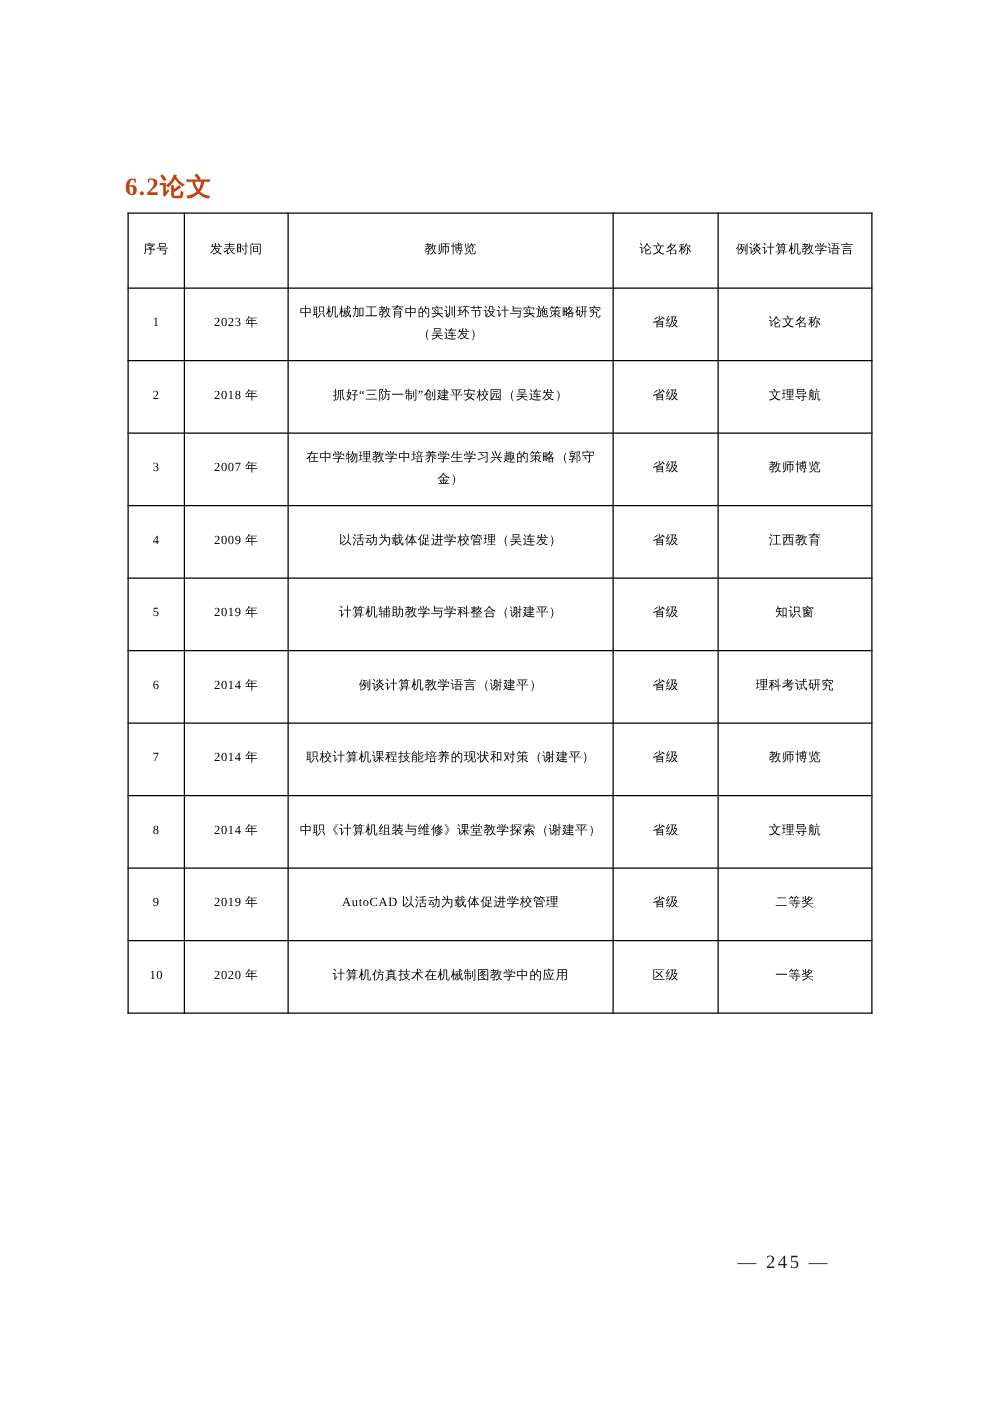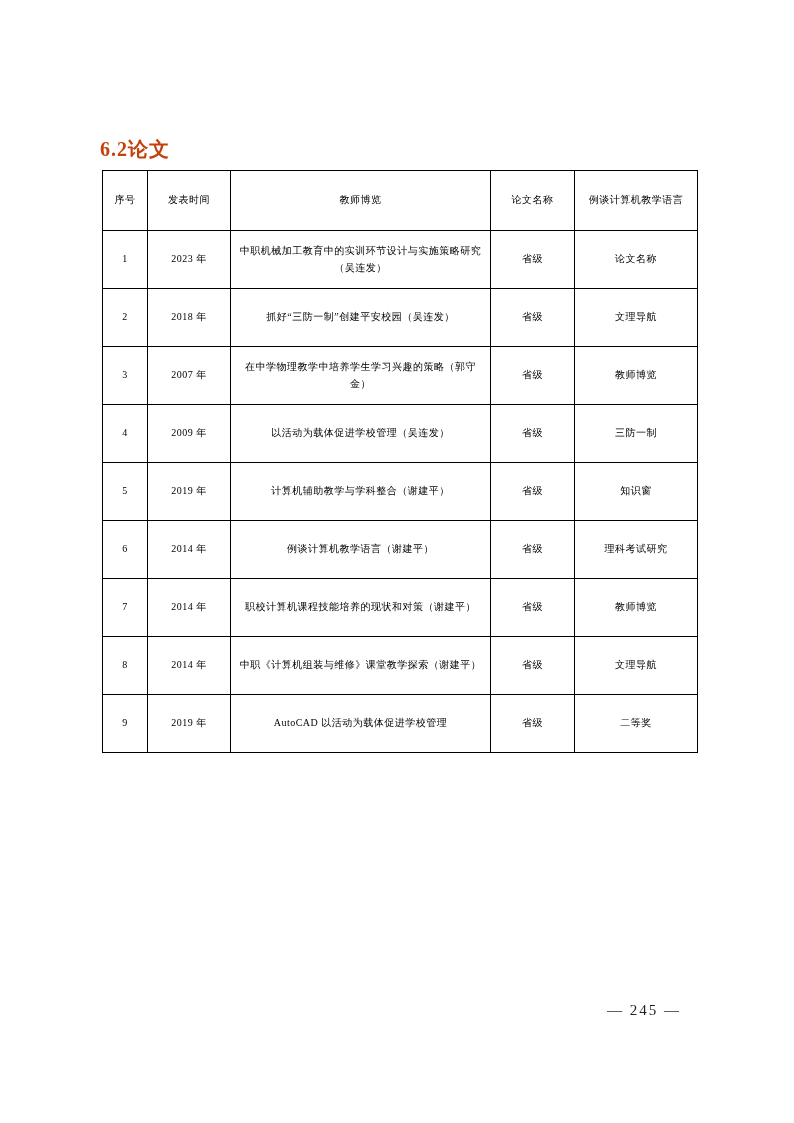--- a/index.html
+++ b/index.html
@@ -52,21 +52,20 @@
   .col-no    { width: 45px; }
   .col-date  { width: 83px; }
   .col-title { width: 260px; }
   .col-level { width: 84px; }
   .col-award { width: 123px; }
   .page-number {
     position: absolute;
     left: 590px;
     top: 1002px;
     width: 108px;
-    text-align: center;
     font-size: 15px;
     letter-spacing: 2px;
     color: #1f1f1f;
     white-space: nowrap;
   }
 </style>
 </head>
 <body>
 
 <div class="page">
@@ -110,21 +109,21 @@
         <td>2007 年</td>
         <td>在中学物理教学中培养学生学习兴趣的策略（郭守金）</td>
         <td>省级</td>
         <td>教师博览</td>
       </tr>
       <tr>
         <td>4</td>
         <td>2009 年</td>
         <td>以活动为载体促进学校管理（吴连发）</td>
         <td>省级</td>
-        <td>三防一制</td>
+        <td>江西教育</td>
       </tr>
       <tr>
         <td>5</td>
         <td>2019 年</td>
         <td>计算机辅助教学与学科整合（谢建平）</td>
         <td>省级</td>
         <td>知识窗</td>
       </tr>
       <tr>
         <td>6</td>
@@ -147,18 +146,25 @@
         <td>省级</td>
         <td>文理导航</td>
       </tr>
       <tr>
         <td>9</td>
         <td>2019 年</td>
         <td>AutoCAD 以活动为载体促进学校管理</td>
         <td>省级</td>
         <td>二等奖</td>
       </tr>
+      <tr>
+        <td>10</td>
+        <td>2020 年</td>
+        <td>计算机仿真技术在机械制图教学中的应用</td>
+        <td>区级</td>
+        <td>一等奖</td>
+      </tr>
     </tbody>
   </table>
 
   <div class="page-number">— 245 —</div>
 
 </div>
 
 </body></html>

